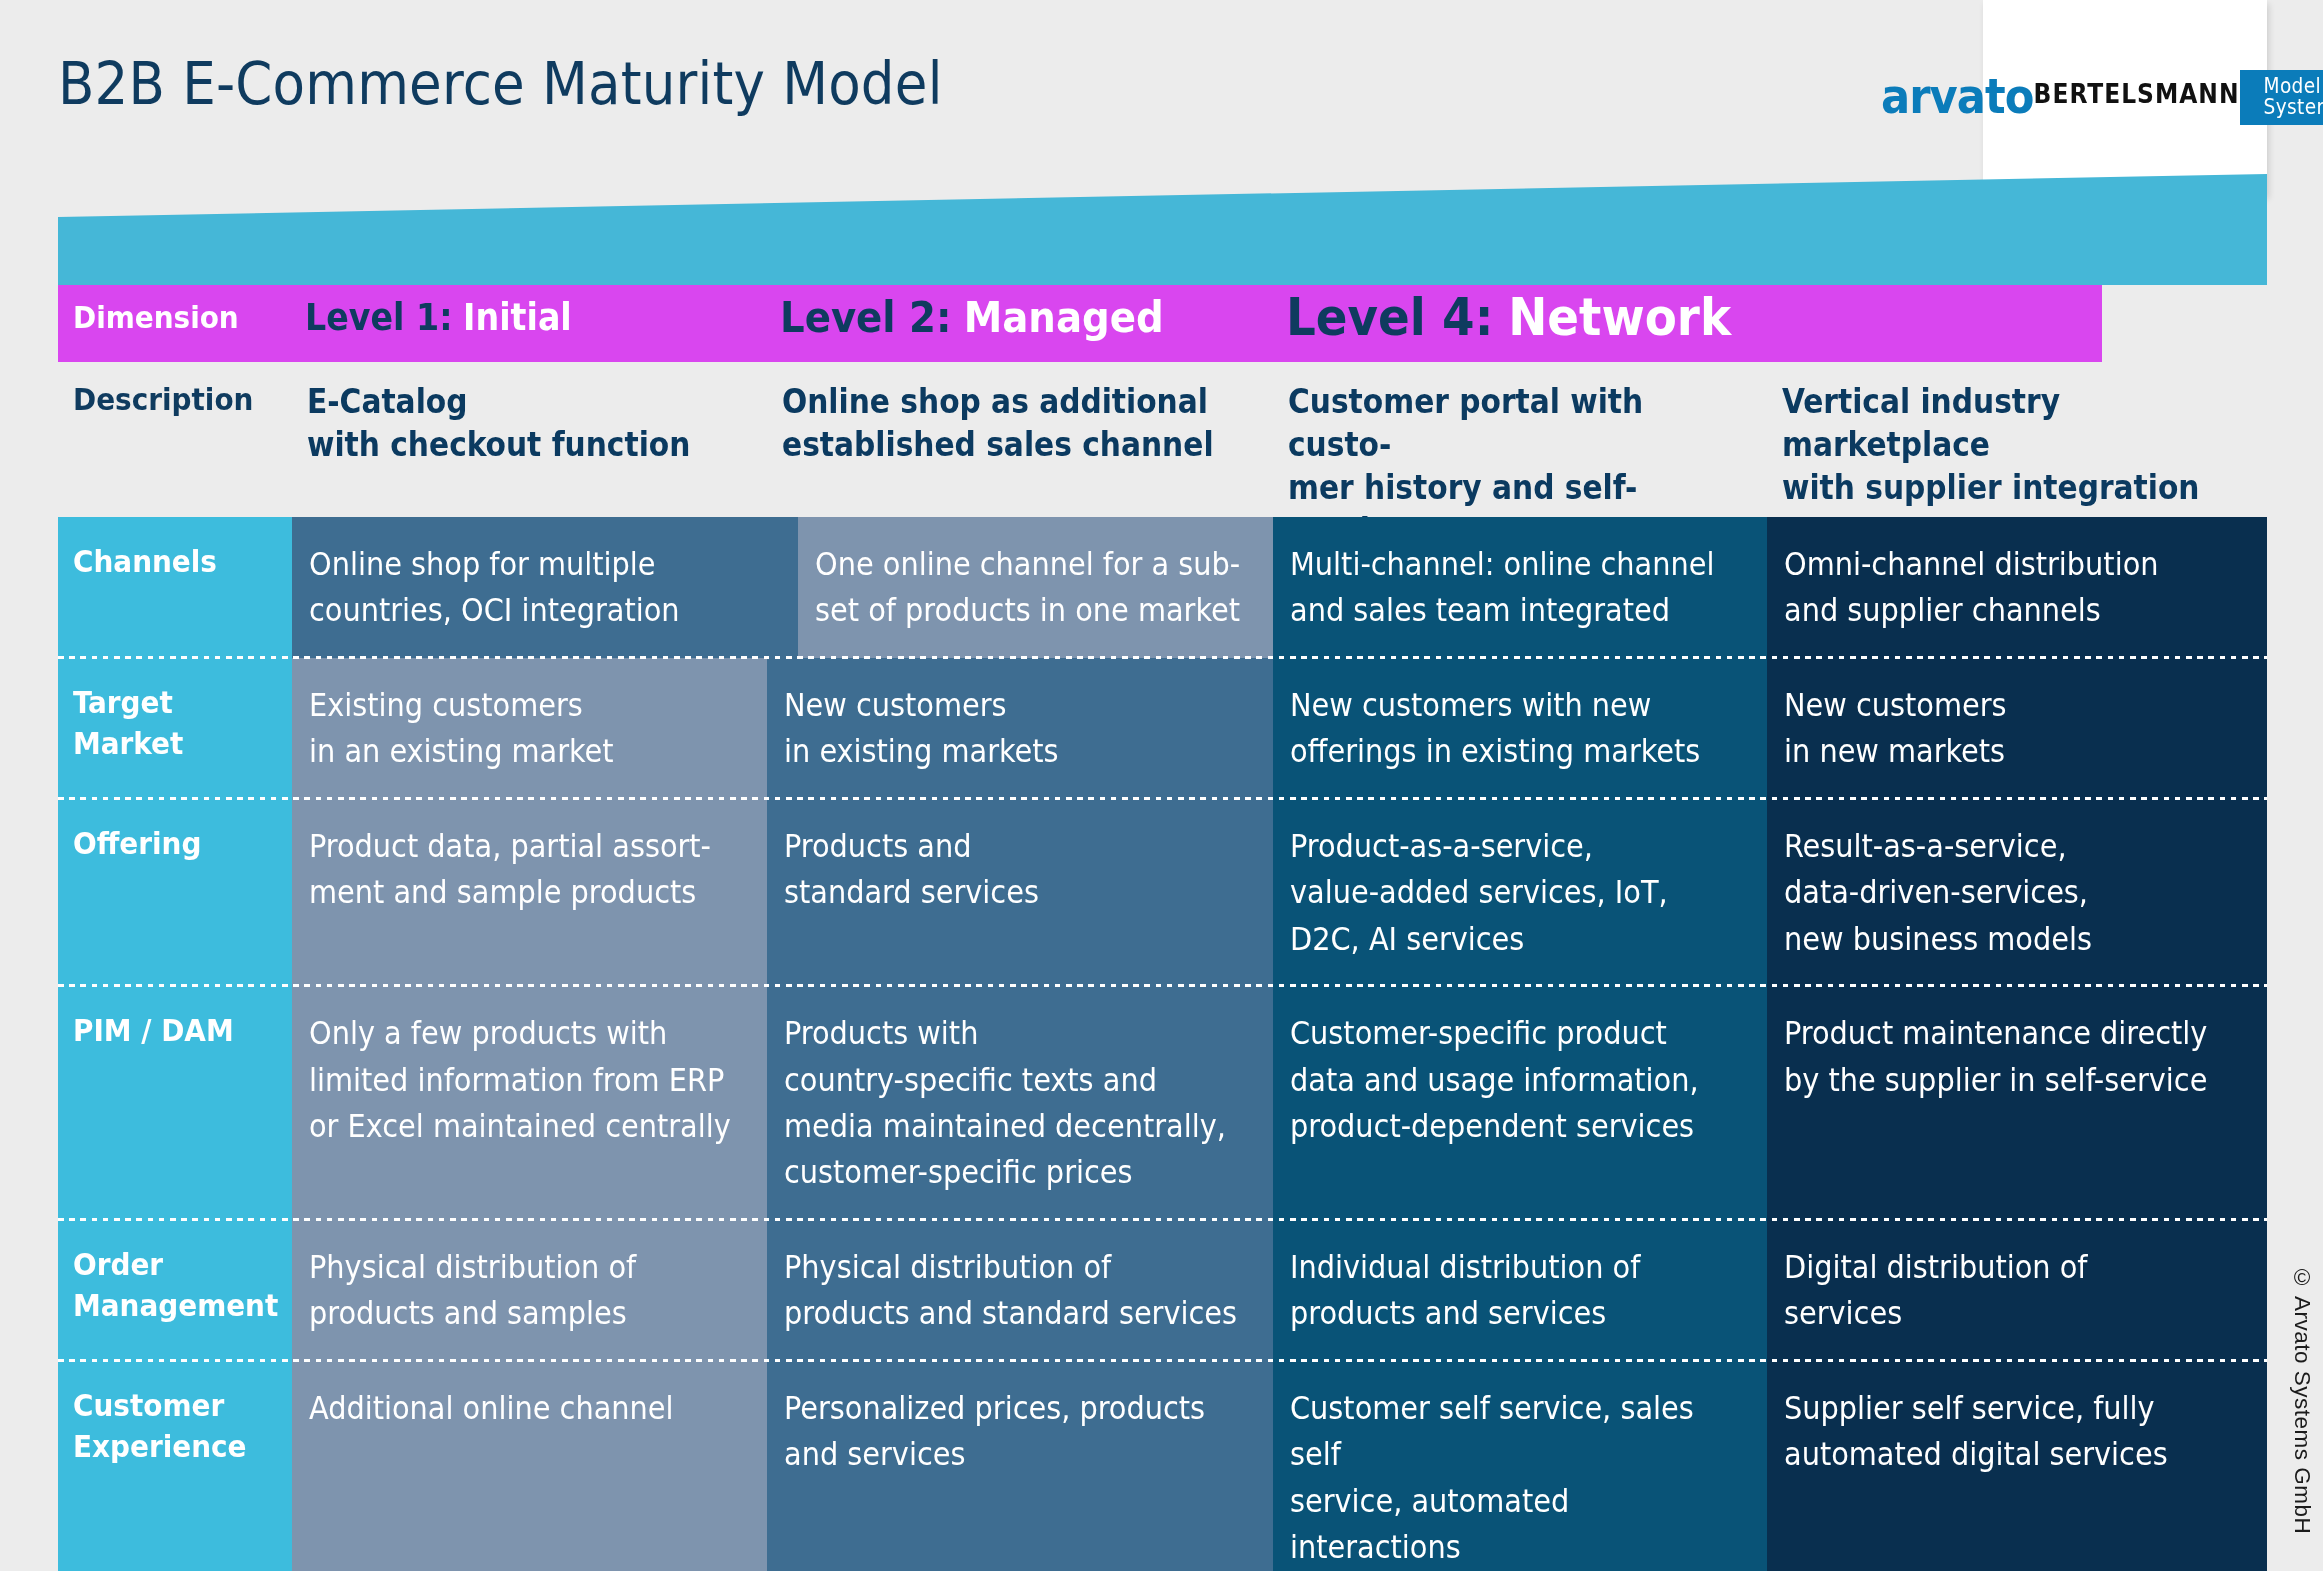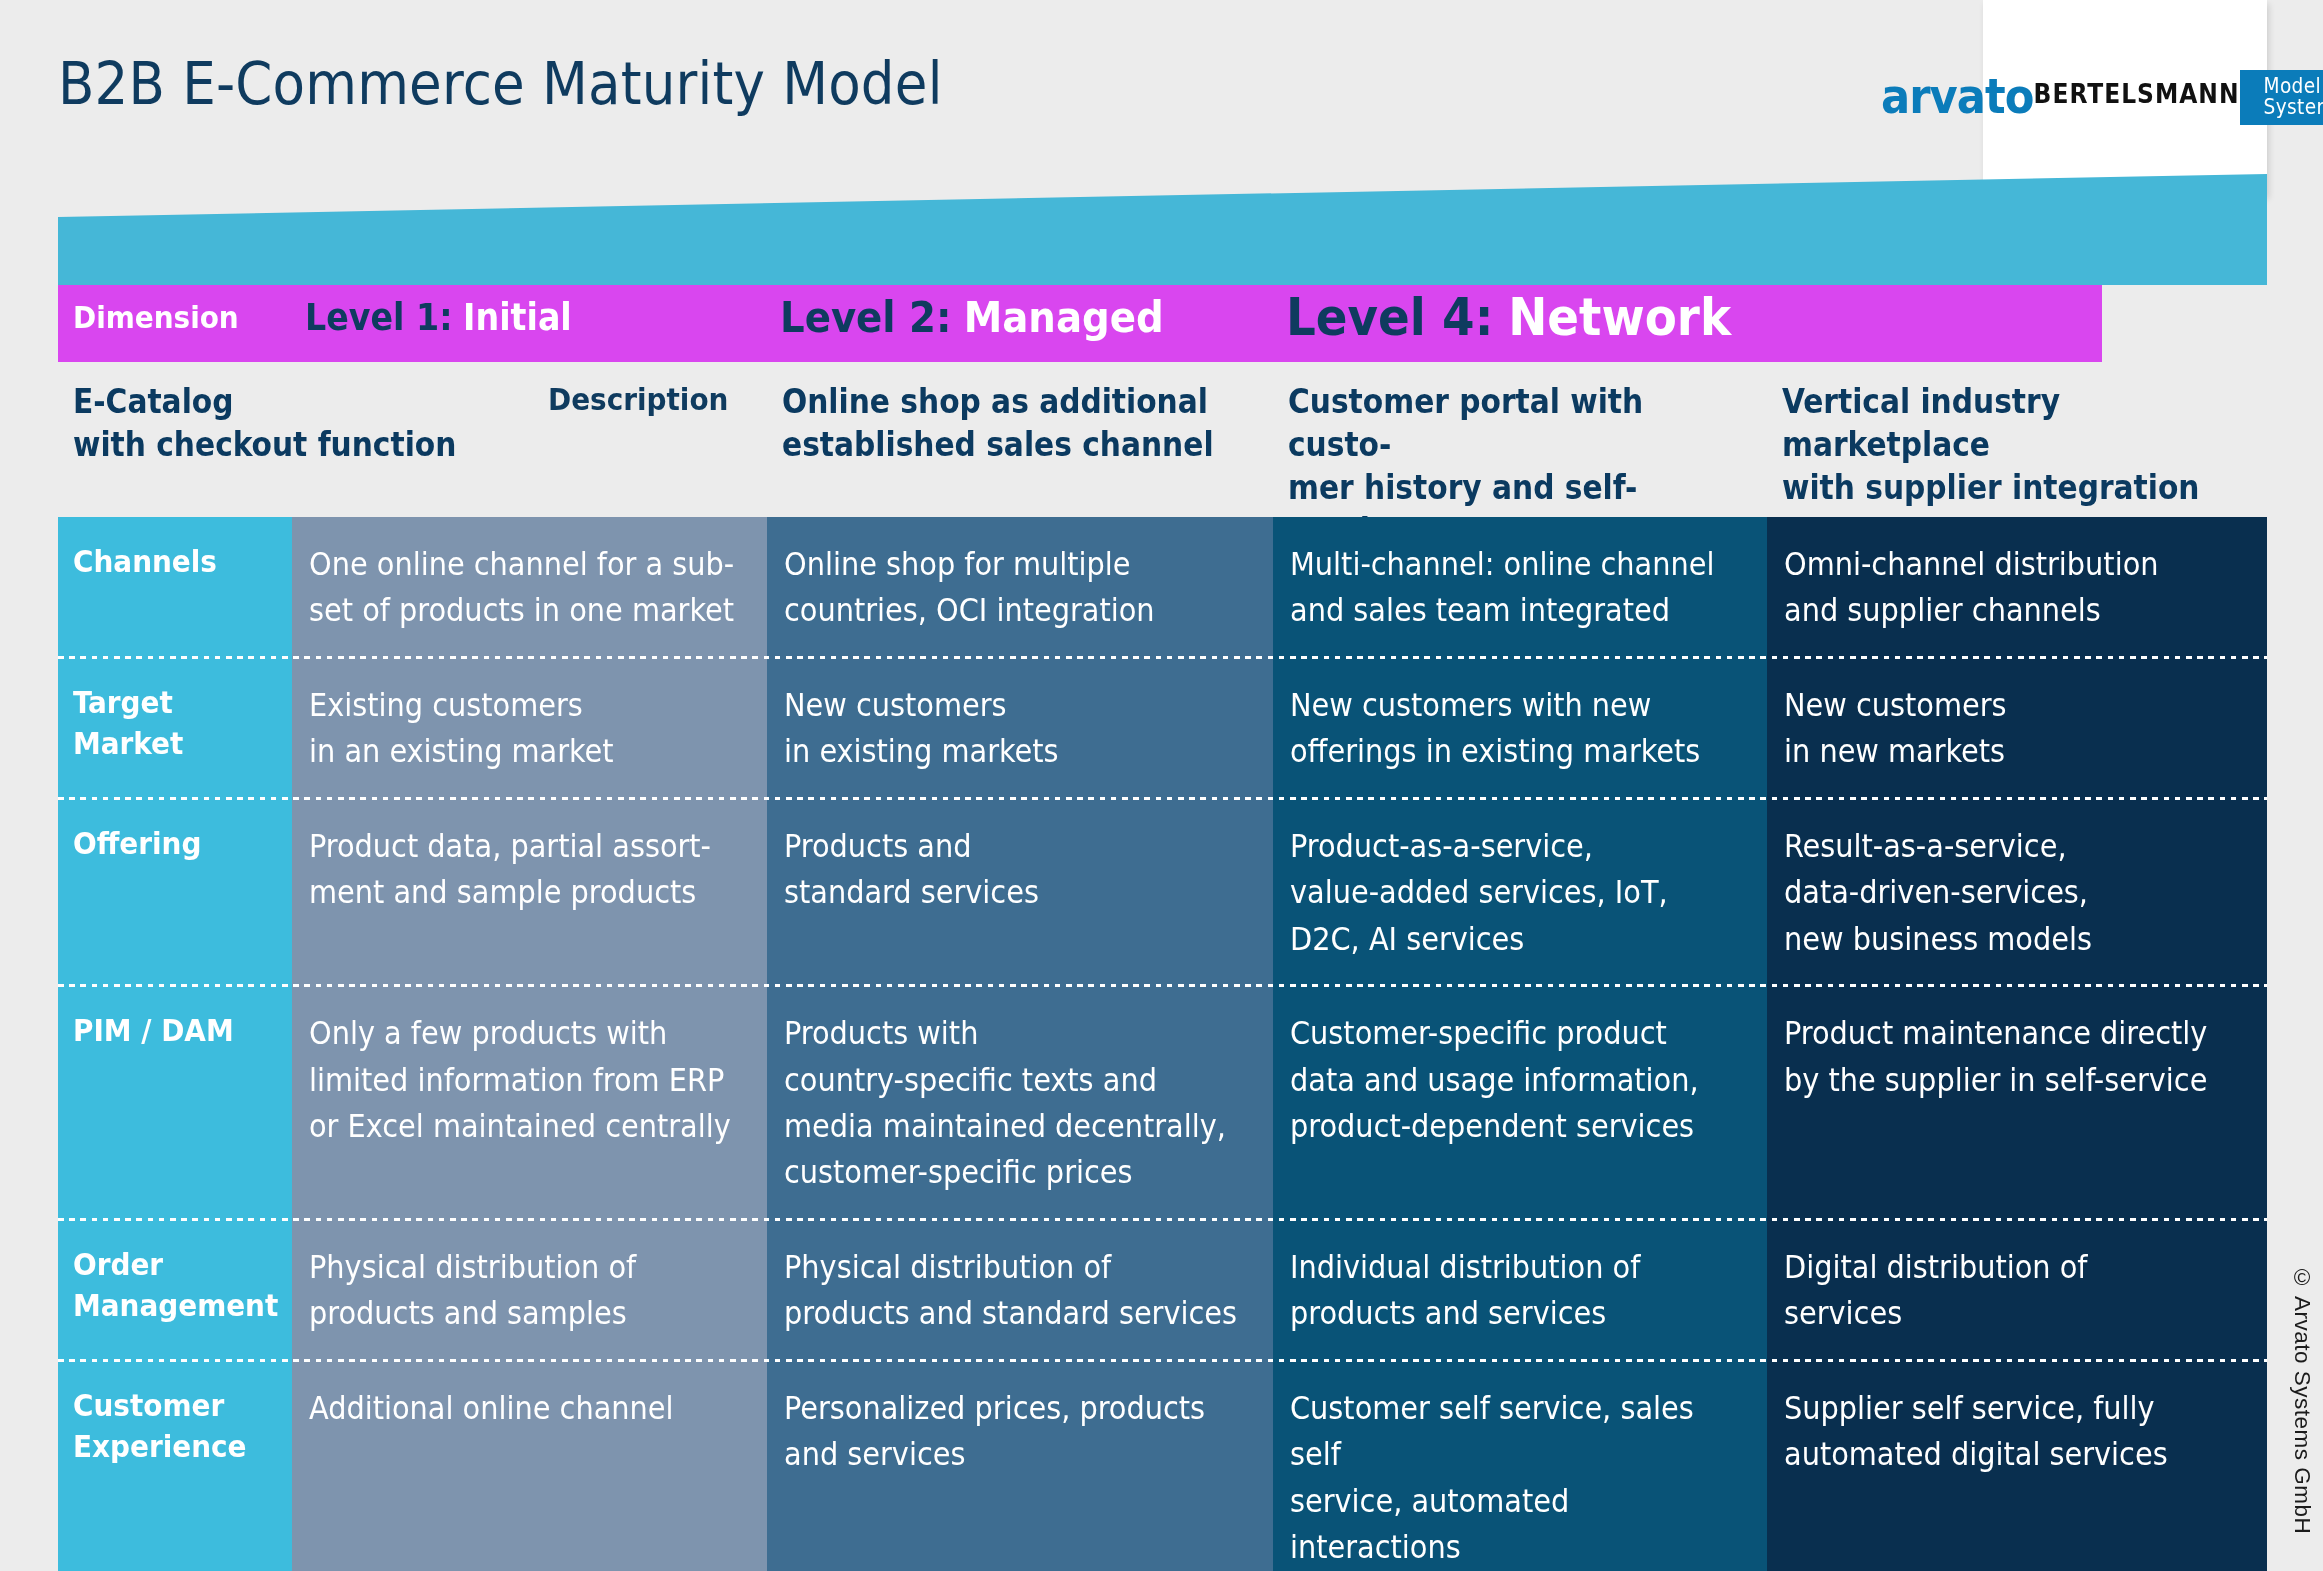--- a/index.html
+++ b/index.html
@@ -135,35 +135,35 @@
       <span class="num">Level 2:</span>
       <span class="name">Managed</span>
     </div>
     <div class="cell c-4 lv lv4">
       <span class="num">Level 4:</span>
       <span class="name">Network</span>
     </div>
   </div>
 
   <div class="desc-row">
+    <div class="cell c-dim desc-label">Description</div>
     <div class="cell c-1 desc-text">E-Catalog<br>with checkout function</div>
-    <div class="cell c-dim desc-label">Description</div>
     <div class="cell c-2 desc-text">Online shop as additional<br>established sales channel</div>
     <div class="cell c-3 desc-text">Customer portal with custo-<br>mer history and self-service</div>
     <div class="cell c-4 desc-text">Vertical industry marketplace<br>with supplier integration</div>
   </div>
 
   <div class="body-table">
       <div class="brow">
         <div class="bcell c-dim dim-cell" style="min-height: 141px;">Channels</div>
+        <div class="bcell c-2 d2" style="min-height: 141px;">
+          <div class="btext">Online shop for multiple<br>countries, OCI integration</div>
+        </div>
         <div class="bcell c-1 d1" style="min-height: 141px;">
           <div class="btext">One online channel for a sub-<br>set of products in one market</div>
-        </div>
-        <div class="bcell c-2 d2" style="min-height: 141px;">
-          <div class="btext">Online shop for multiple<br>countries, OCI integration</div>
         </div>
         <div class="bcell c-3 d3" style="min-height: 141px;">
           <div class="btext">Multi-channel: online channel<br>and sales team integrated</div>
         </div>
         <div class="bcell c-4 d4" style="min-height: 141px;">
           <div class="btext">Omni-channel distribution<br>and supplier channels</div>
         </div>
       </div>
       <div class="brow">
         <div class="bcell c-dim dim-cell" style="min-height: 141px;">Target<br>Market</div>

